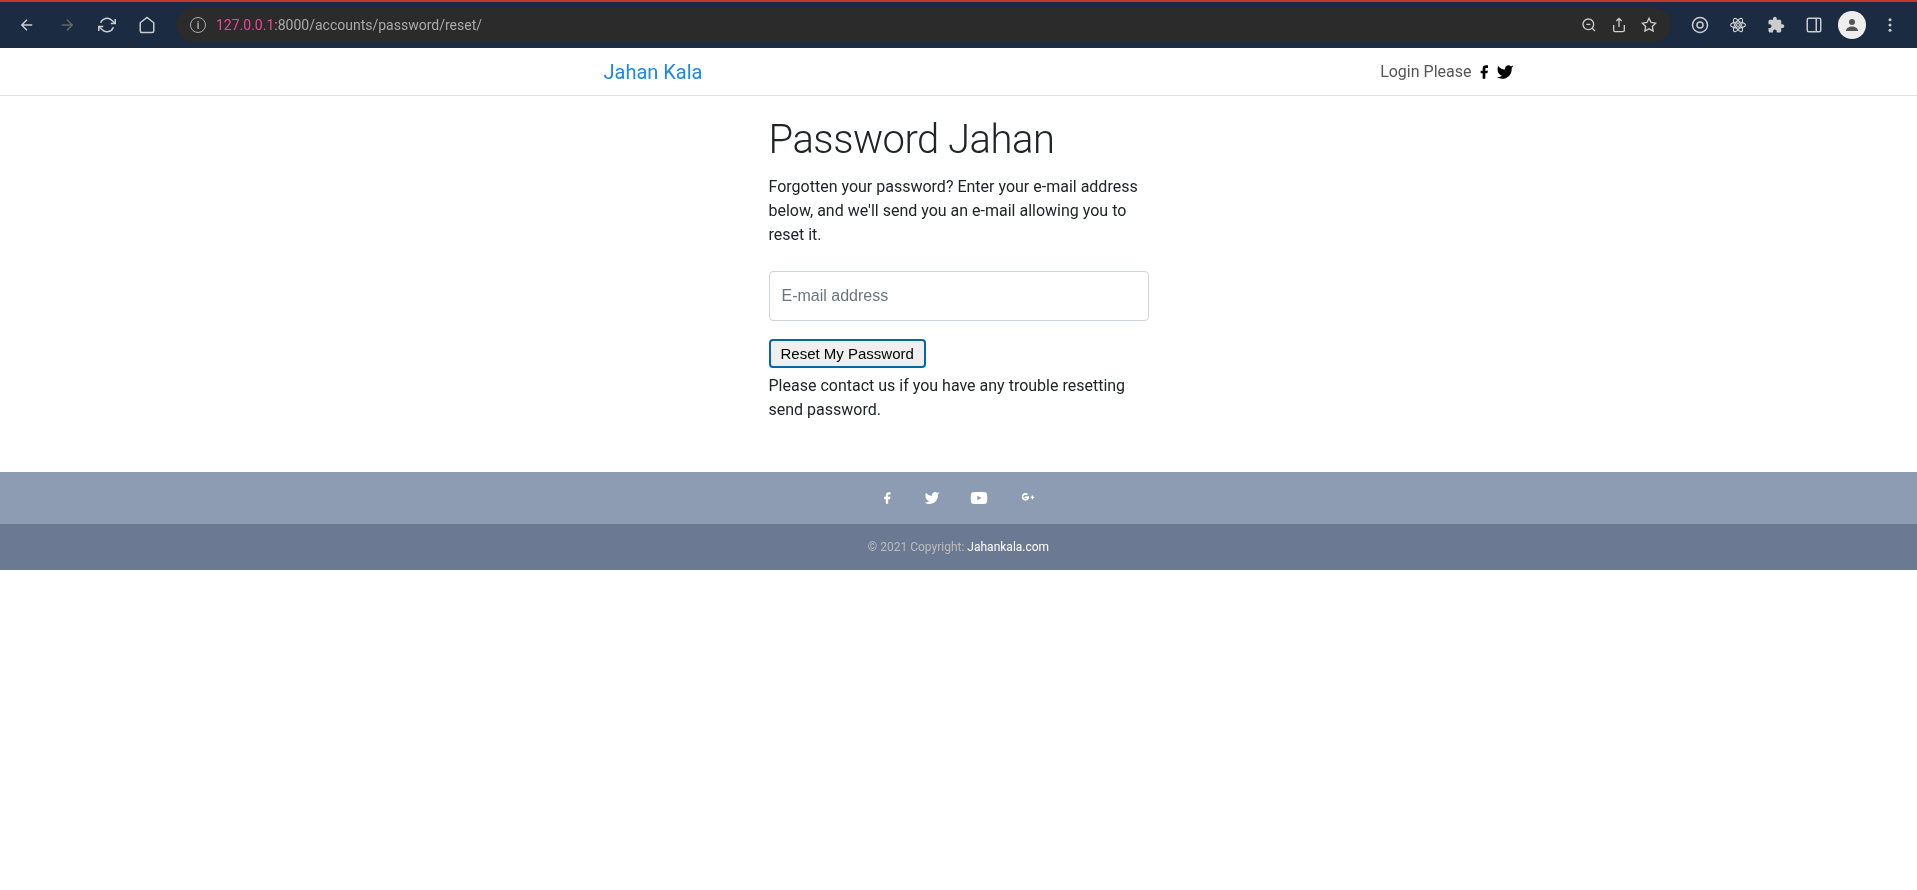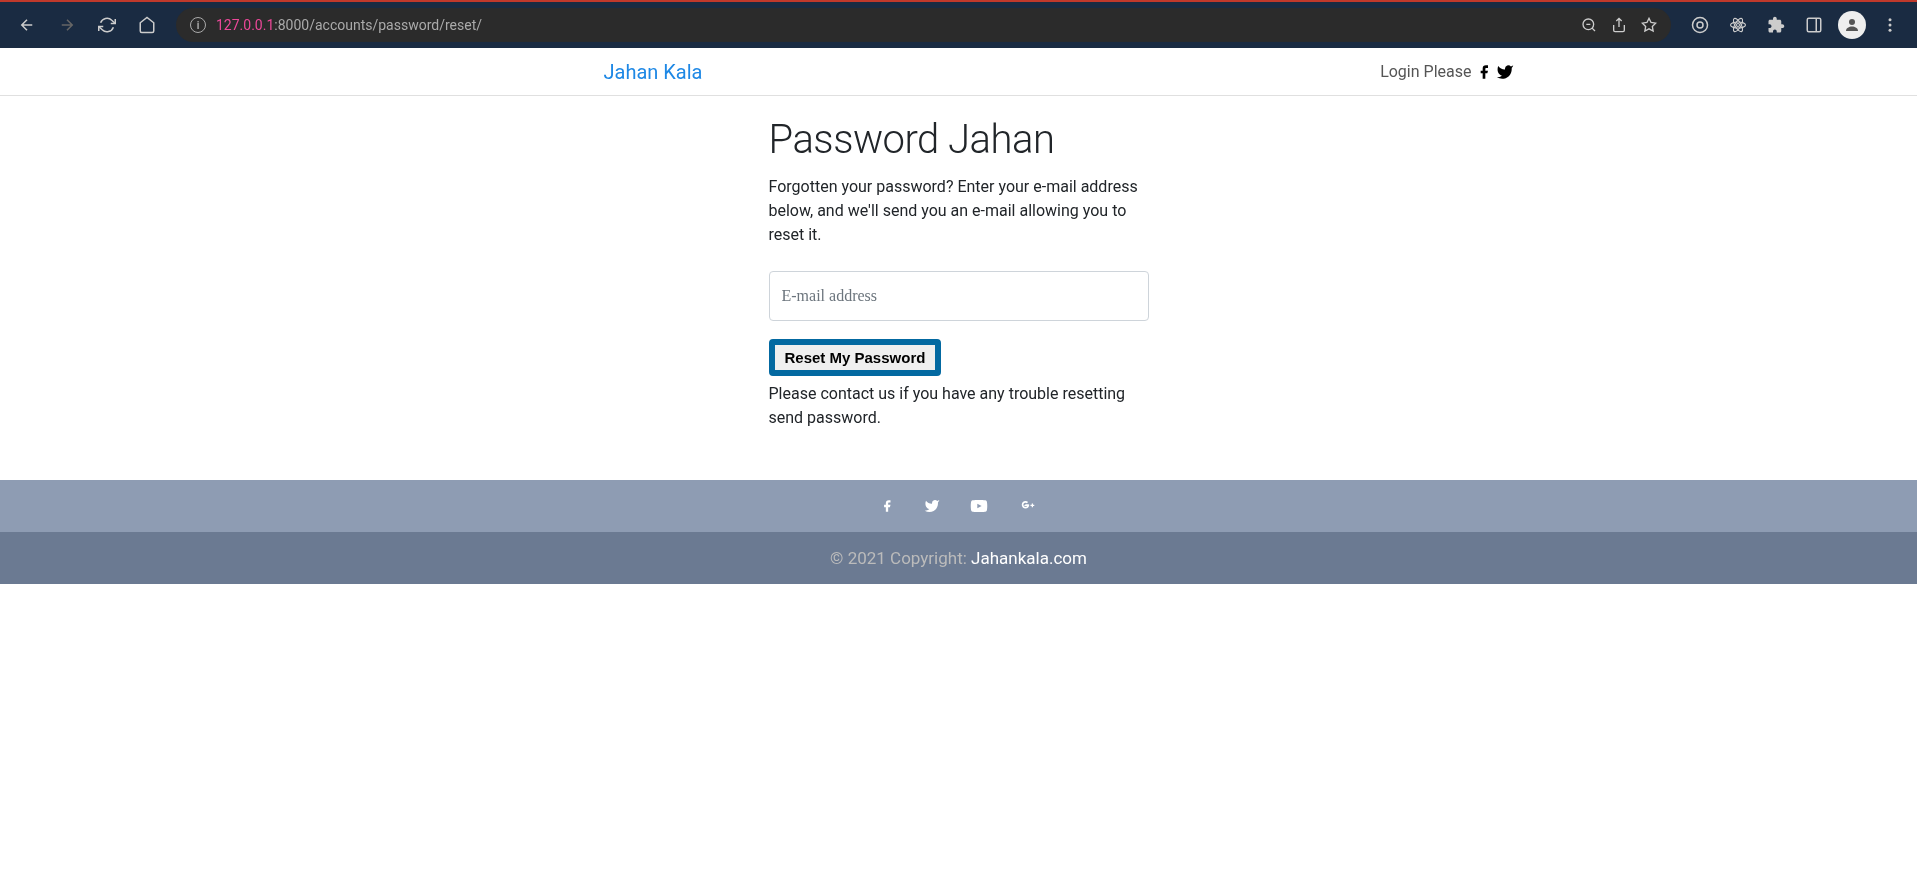--- a/index.html
+++ b/index.html
@@ -123,32 +123,30 @@
       margin-bottom: 8px;
     }
     .form-control {
       width: 100%;
       padding: 24px 12px;
       font-size: 16px;
       border: 1px solid #ced4da;
       border-radius: 4px;
       height: 38px;
       margin-bottom: 18px;
-      font-family: Liberation Serif, serif;
     }
     .form-control::placeholder { color: #6c757d; }
     .btn-reset {
       background: #efefef;
-      border: 6px solid #0369a1;
+      border: 2px solid #0369a1;
       border-radius: 4px;
       padding: 4px 10px;
       font-size: 15px;
       cursor: pointer;
       margin-bottom: 6px;
-      font-weight: bold;
     }
     .help-text {
       color: #212529;
       font-size: 16px;
       line-height: 1.5;
     }
     
     
     .footer-social {
       background: #8e9cb3;
@@ -160,21 +158,21 @@
     .footer-social a {
       color: #fff;
       display: flex;
       align-items: center;
     }
     .footer-copyright {
       background: #6b7a92;
       padding: 16px 0;
       text-align: center;
       color: #bbb;
-      font-size: 17px;
+      font-size: 12px;
     }
     .footer-copyright a {
       color: #fff;
       text-decoration: none;
     }
     
     svg { display: block; }
   </style>
 </head>
 <body>

